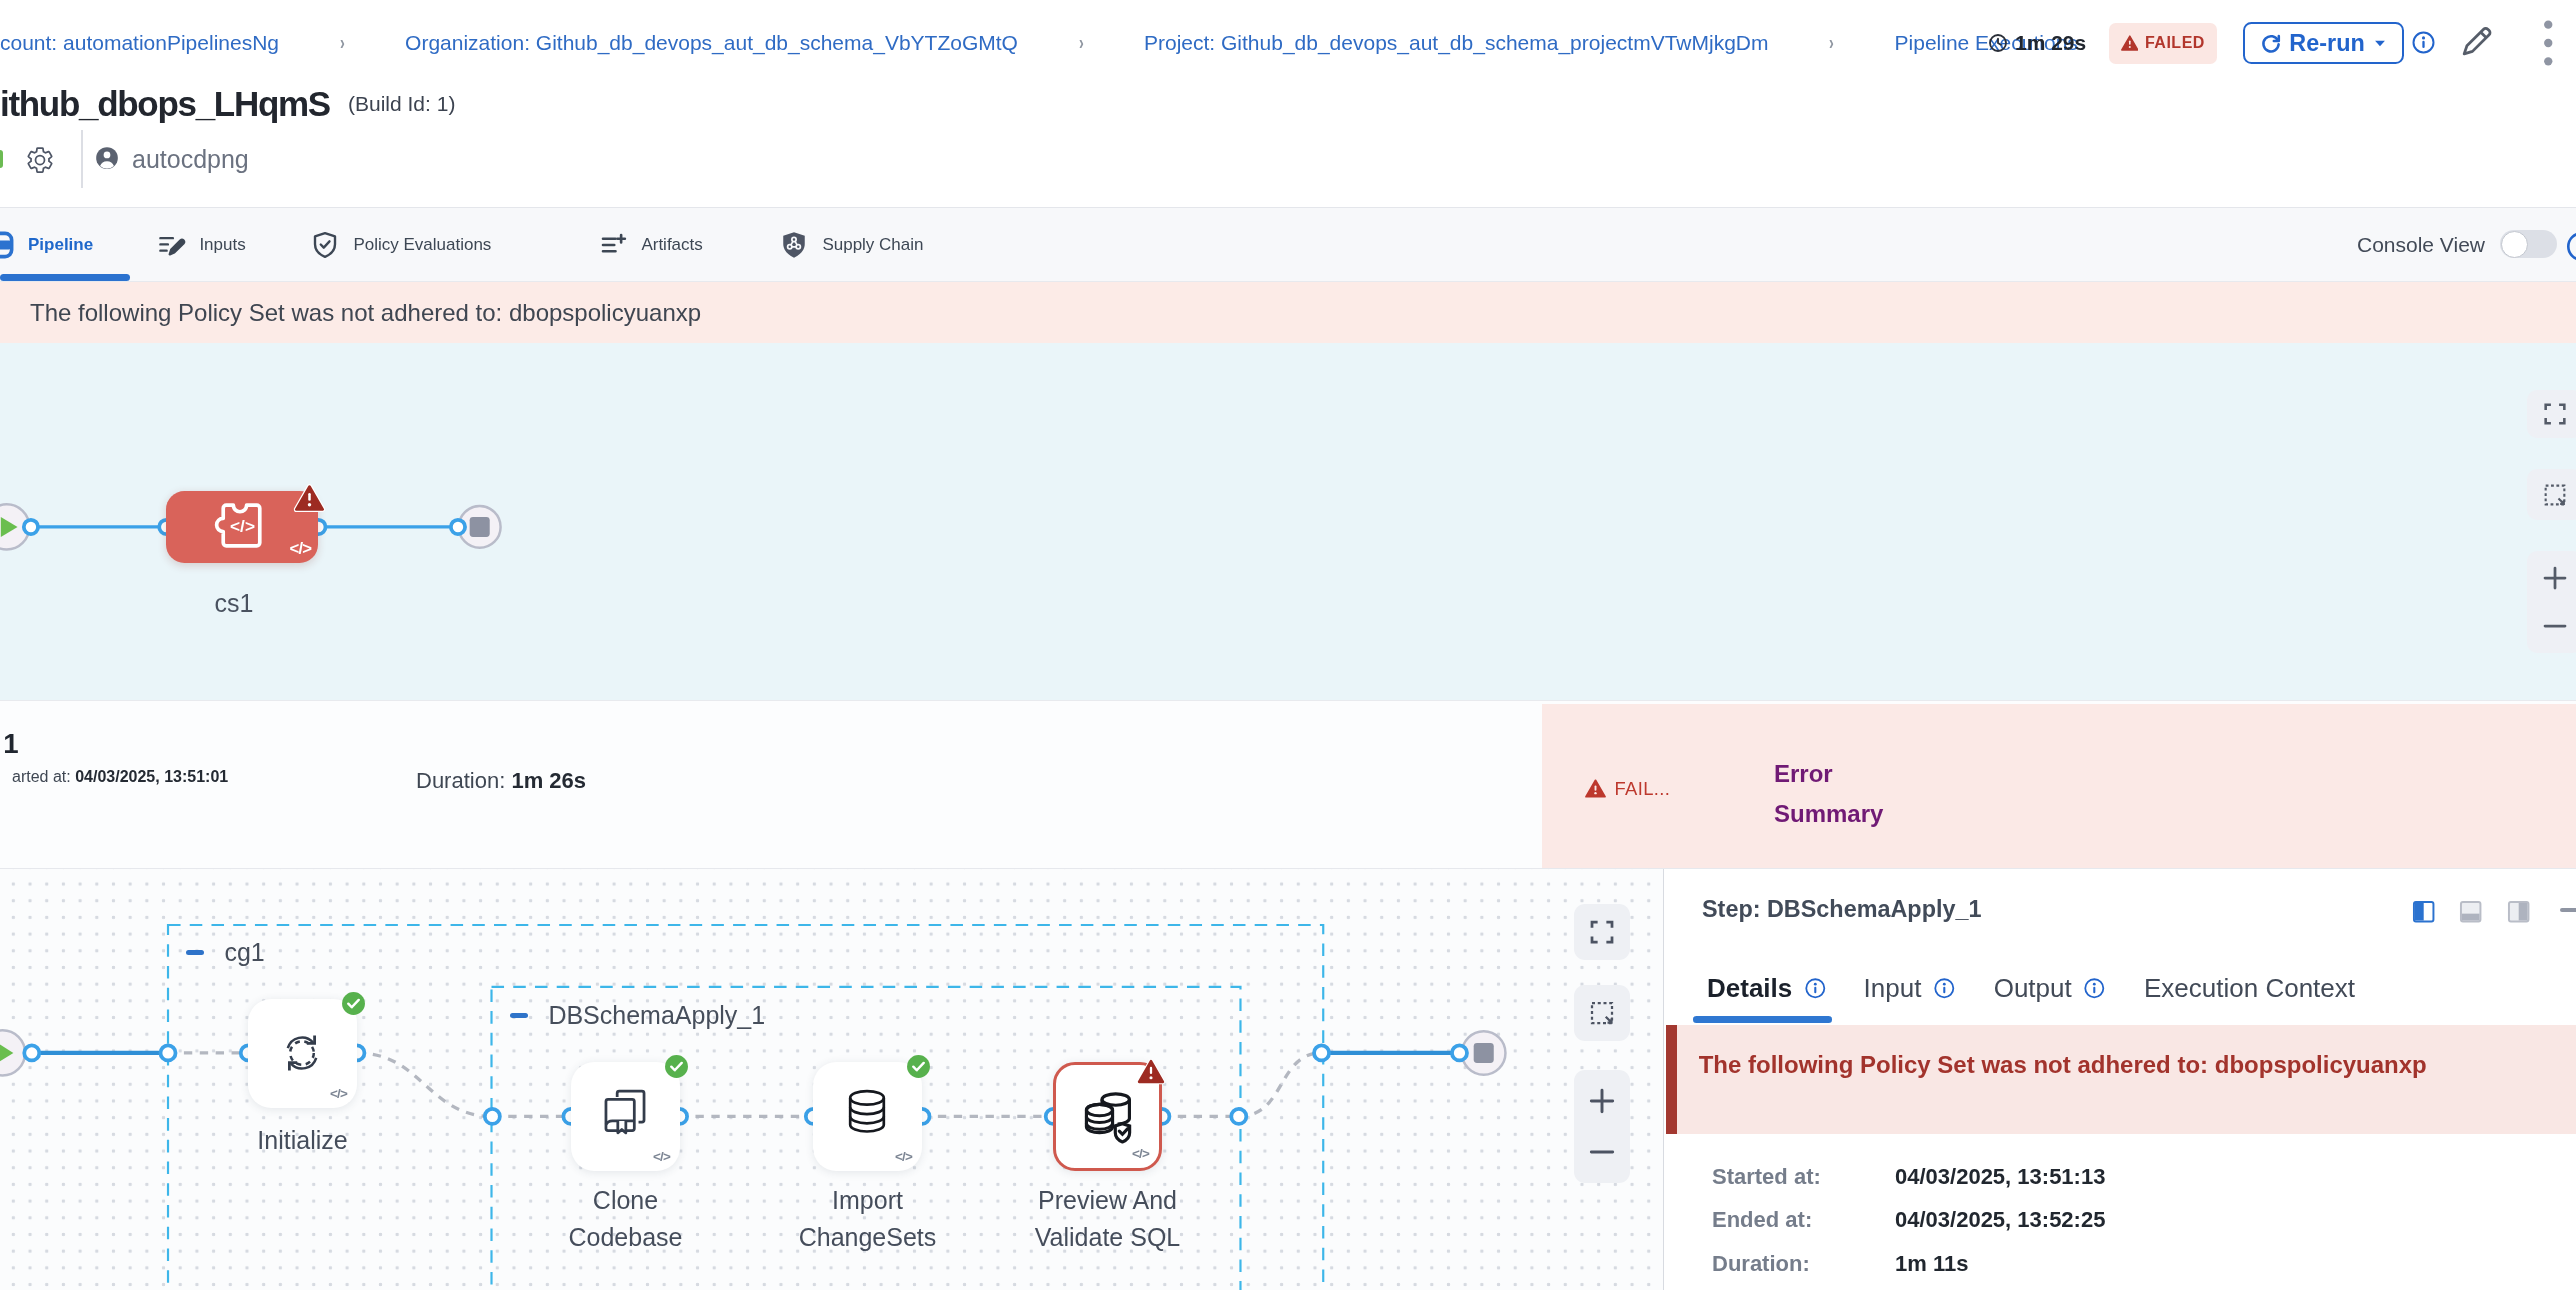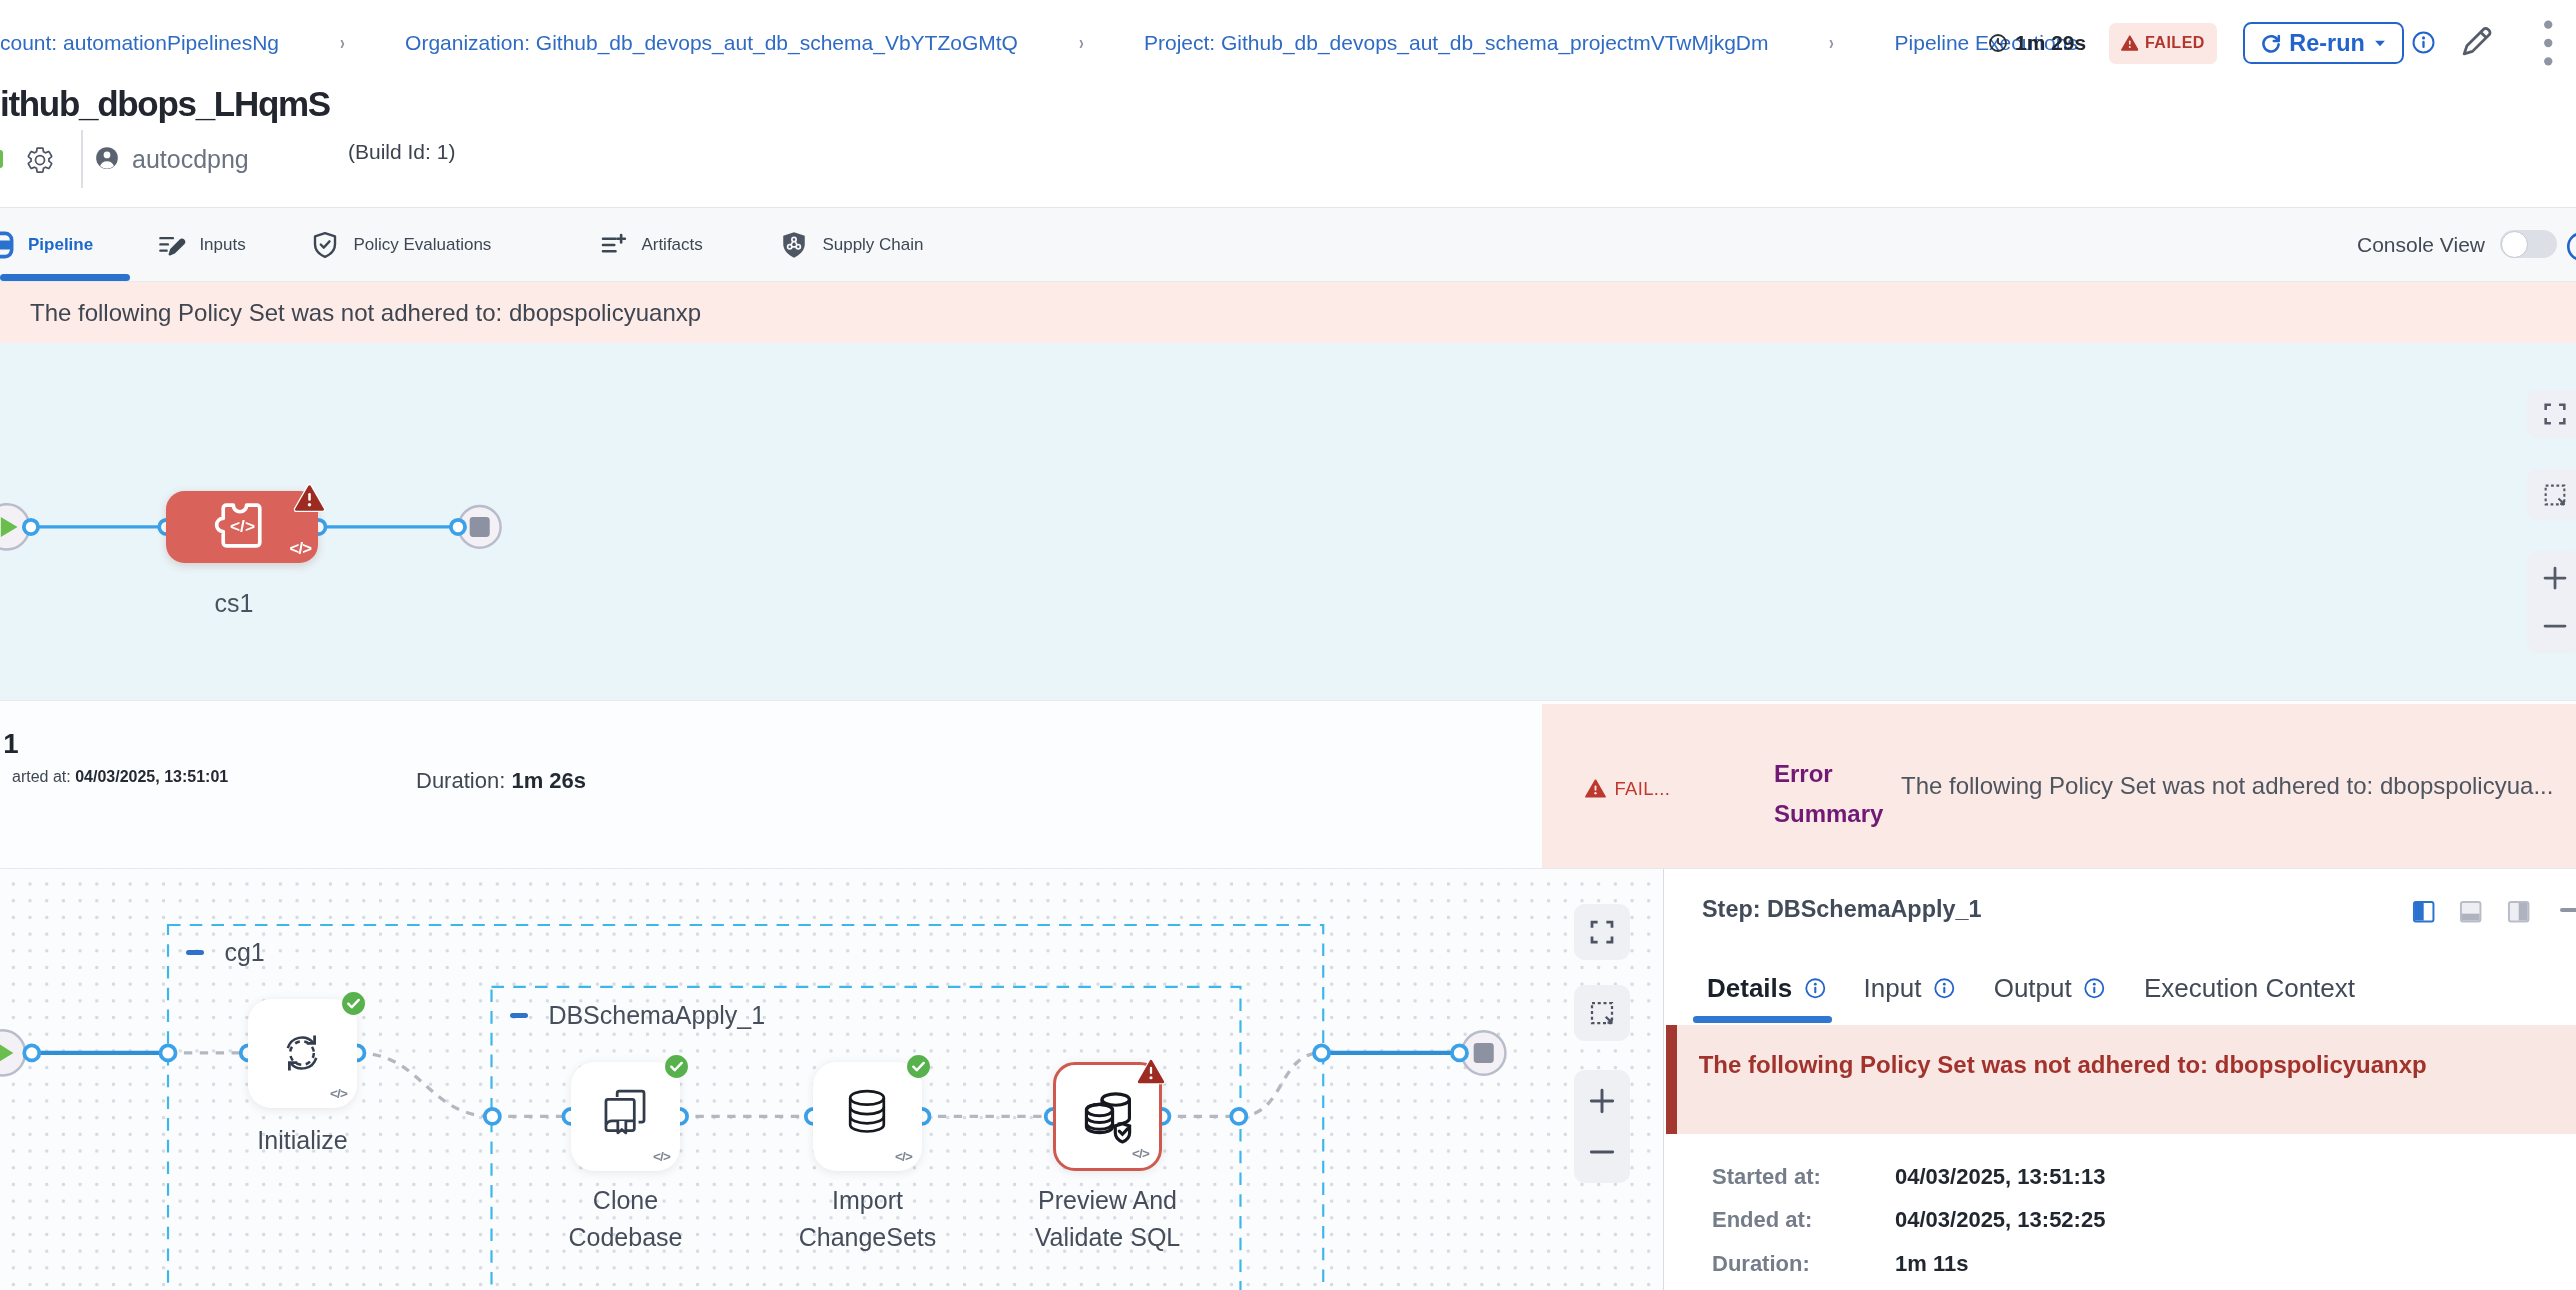--- a/index.html
+++ b/index.html
@@ -5,21 +5,21 @@
 *{margin:0;padding:0;box-sizing:border-box;}
 html,body{width:2576px;height:1291px;overflow:hidden;background:#fff;}
 body{font-family:"Liberation Sans",sans-serif;position:relative;}
 .abs{position:absolute;}
 #root{position:absolute;left:0;top:0;width:2576px;height:1291px;background:#fff;}
 
 #header{left:0;top:0;width:2576px;height:208px;background:#fff;border-bottom:1.7px solid #e4e6eb;}
 #crumbs{left:0;top:27.6px;height:30px;font-size:21px;color:#2f6bc4;white-space:nowrap;display:flex;align-items:center;gap:48px;}
 #crumbs .sep{color:#8f96a1;font-size:20px;margin:0 11.7px;font-weight:700;transform:scaleX(0.72);}
 #title{left:0;top:84px;font-size:35px;font-weight:700;color:#22262e;letter-spacing:-1.3px;}
-#buildid{left:348px;top:92px;font-size:21px;color:#3c4350;margin-top:48px;}
+#buildid{left:348px;top:92px;font-size:21px;color:#3c4350;}
 #greenbit{left:0;top:150px;width:3.3px;height:18.4px;background:#6cbb53;border-radius:0 3.3px 3.3px 0;}
 #gearwrap{left:25px;top:145px;}
 #hdrdiv{left:81px;top:130px;width:1.7px;height:58px;background:#dcdee4;}
 #avatar{left:94px;top:145px;}
 #autocd{left:132px;top:145px;font-size:25px;color:#6b7280;}
 #failedbadge{background:#fbe7e3;border-radius:6.7px;display:flex;align-items:center;padding:0 11.7px;}
 #failedbadge span{color:#b2362c;font-weight:700;font-size:16px;letter-spacing:0.5px;margin-left:6.7px;}
 #rerun{border:2.5px solid #2264cc;border-radius:8.4px;display:flex;align-items:center;justify-content:center;color:#2264cc;}
 #rerun b{font-size:23.4px;margin:0 8.4px 0 7.5px;}
 
@@ -261,21 +261,20 @@
   <div class="abs" id="bandpink">
     <div class="abs" id="bfail">
       <svg width="21" height="19" viewBox="0 0 24 22">
             <path d="M12 1.5 L23 20.5 H1 Z" fill="#bd382d" stroke="#bd382d" stroke-width="2" stroke-linejoin="round"></path>
             <rect x="10.9" y="7.5" width="2.2" height="6" rx="1.1" fill="#fbe9e6"></rect>
             <circle cx="12" cy="16.4" r="1.4" fill="#fbe9e6"></circle>
           </svg>
       <span>FAIL...</span>
     </div>
     <div class="abs" id="errsum">Error<br>Summary</div>
-    <div class="abs" id="errtxt">The following Policy Set was not adhered to: dbopspolicyua...</div>
   </div>
 </div>
 
 <div class="abs" id="bottom">
   <div class="abs" id="canvas">
     <div class="grplbl" style="left:186px;top:69px;">
           <div class="minus"></div>
           <span>cg1</span>
         </div>
     <div class="grplbl" style="left:510px;top:132px;">

